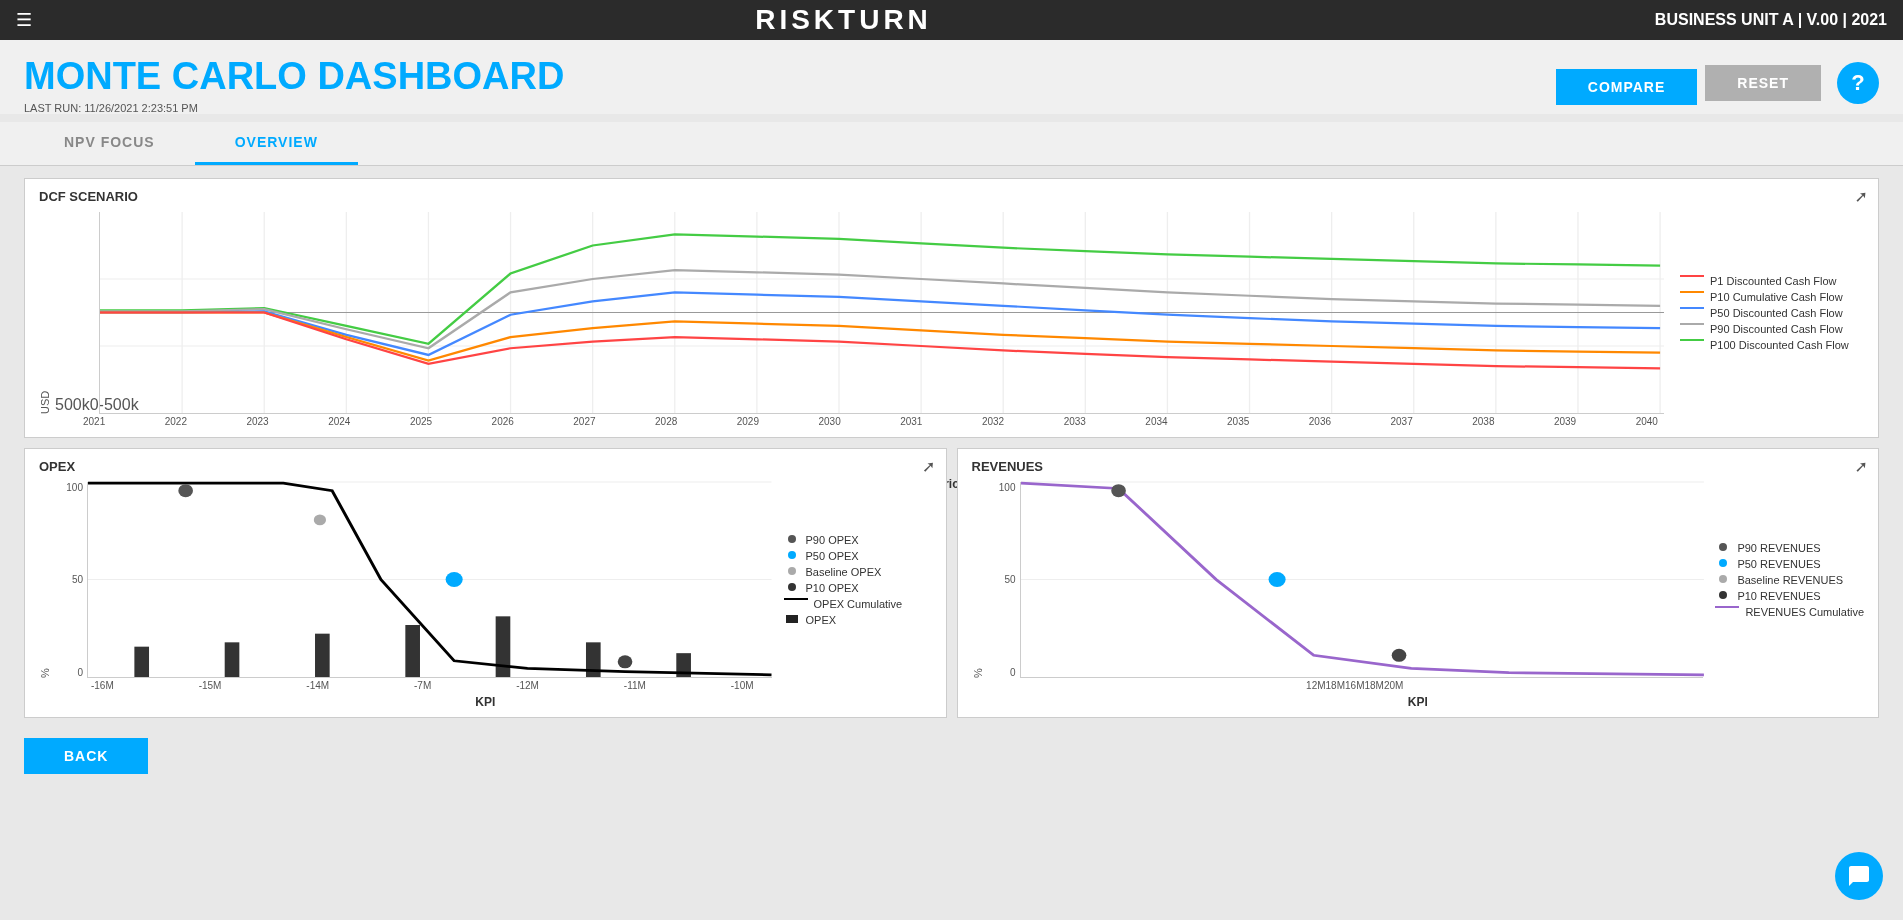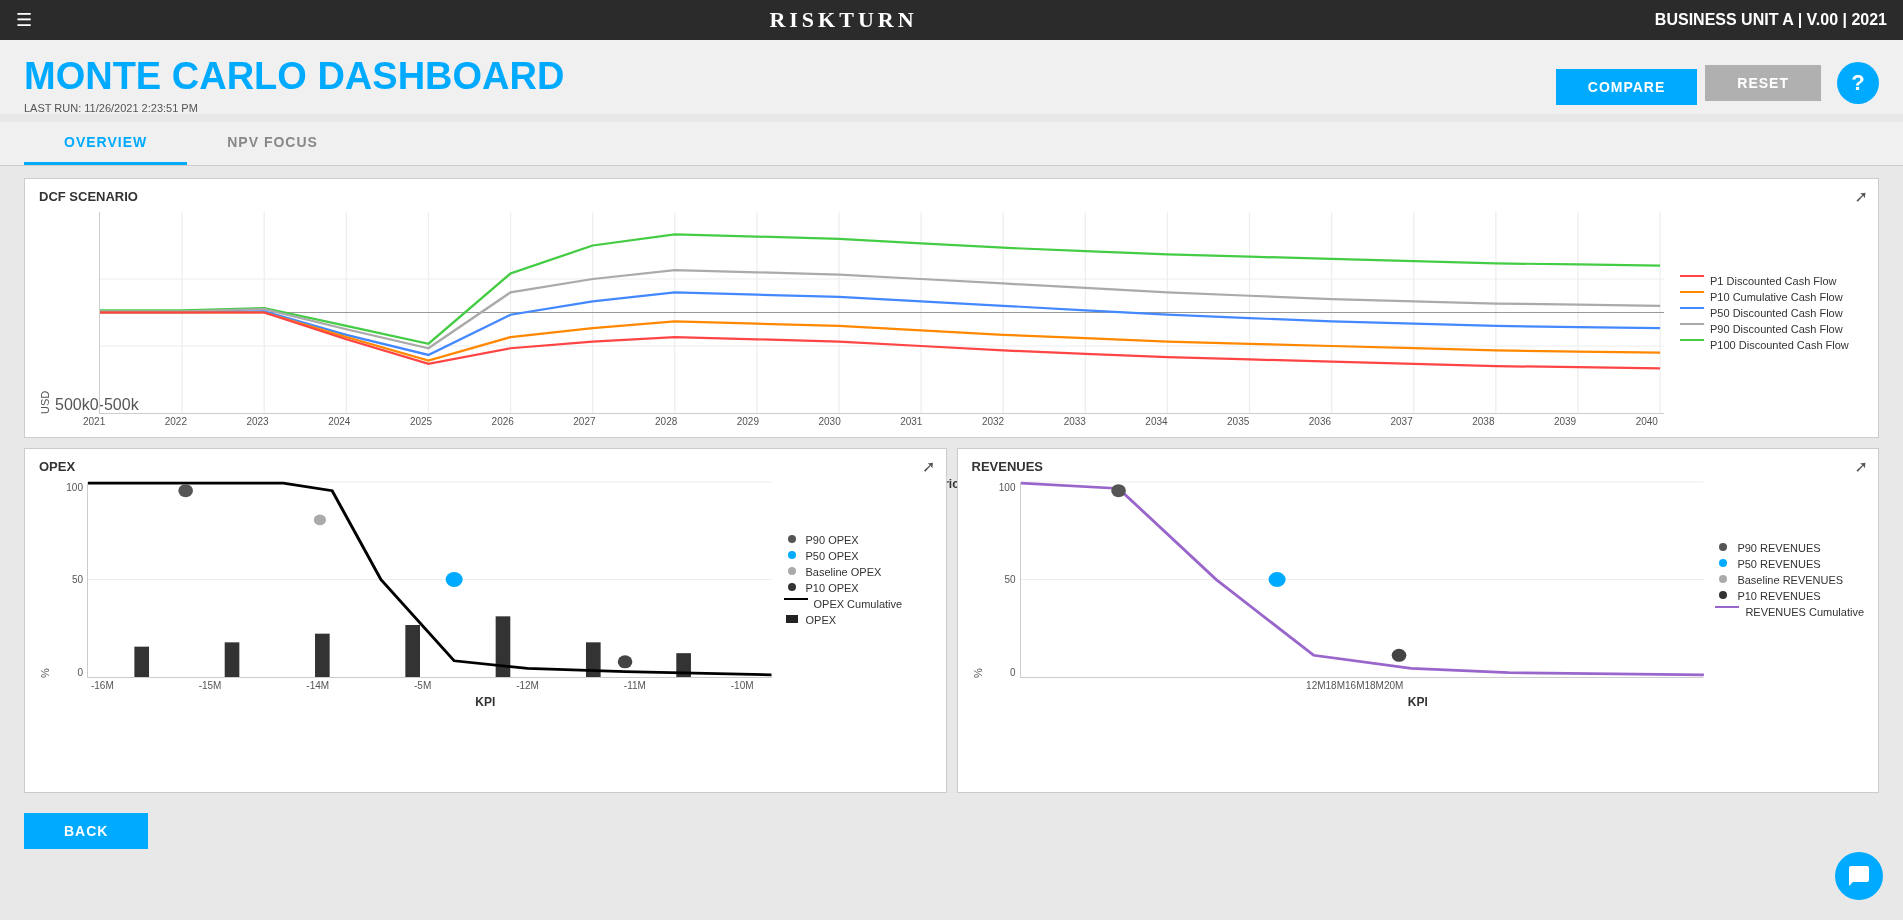--- a/index.html
+++ b/index.html
@@ -8,21 +8,21 @@
     
     .top-nav {
       background: #2b2b2b;
       height: 40px;
       display: flex;
       align-items: center;
       justify-content: space-between;
       padding: 0 16px;
     }
     .top-nav .hamburger { color: #fff; font-size: 18px; cursor: pointer; }
-    .top-nav .logo { color: #fff; font-size: 22px; letter-spacing: 4px; font-weight: bold; font-family: Liberation Serif, serif; }
+    .top-nav .logo { color: #fff; font-size: 28px; letter-spacing: 4px; font-weight: bold; font-family: Liberation Sans, sans-serif; }
     .top-nav .business-unit { color: #fff; font-size: 16px; font-weight: bold; }
 
     
     .header {
       background: #f0f0f0;
       padding: 16px 24px 0 24px;
       display: flex;
       align-items: flex-start;
       justify-content: space-between;
     }
@@ -175,21 +175,21 @@
     
     .bottom-row {
       display: flex;
       gap: 10px;
     }
     .bottom-panel {
       flex: 1;
       background: #fff;
       border: 1px solid #ccc;
       position: relative;
-      height: 345px;
+      height: 270px;
     }
     .bottom-chart-area {
       display: flex;
       height: 200px;
       padding: 4px 14px 0 14px;
       margin-top: 4px;
     }
     .bottom-y-label {
       writing-mode: vertical-rl;
       transform: rotate(180deg);
@@ -263,25 +263,25 @@
     <div class="last-run">LAST RUN: 11/26/2021 2:23:51 PM</div>
   </div>
   <div class="header-right">
     <button class="btn-compare">COMPARE</button>
     <button class="btn-reset">RESET</button>
     <div class="help-btn">?</div>
   </div>
 </div>
 
 <div class="tabs">
+  <div class="tab">
+    <span>NPV FOCUS</span>
+  </div>
   <div class="tab active">
     <span>OVERVIEW</span>
-  </div>
-  <div class="tab">
-    <span>NPV FOCUS</span>
   </div>
 </div>
 
 <div class="main-content">
 
   <div class="panel dcf-panel">
     <div class="panel-title">DCF SCENARIO</div>
     <div class="expand-icon">➚</div>
 
     <div class="dcf-chart-area">
@@ -460,21 +460,21 @@
               </svg>
             <span>OPEX</span>
           </div>
         </div>
       </div>
 
       <div style="display:flex; justify-content:space-around; padding:2px 170px 0 44px; font-size:10px; color:#555;gap:41px;">
         <span>-16M</span>
           <span>-15M</span>
           <span>-14M</span>
-          <span>-5M</span>
+          <span>-7M</span>
           <span>-12M</span>
           <span>-11M</span>
           <span>-10M</span>
       </div>
       <div class="bottom-x-title" style="padding:4px 0;">KPI</div>
     </div>
 
     <div class="bottom-panel">
       <div class="panel-title">REVENUES</div>
       <div class="expand-icon">➚</div>

